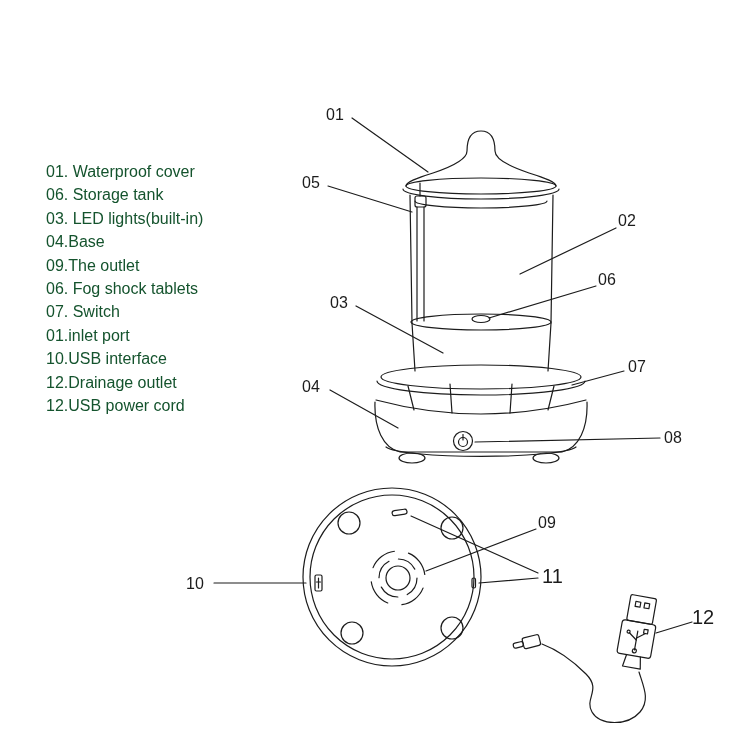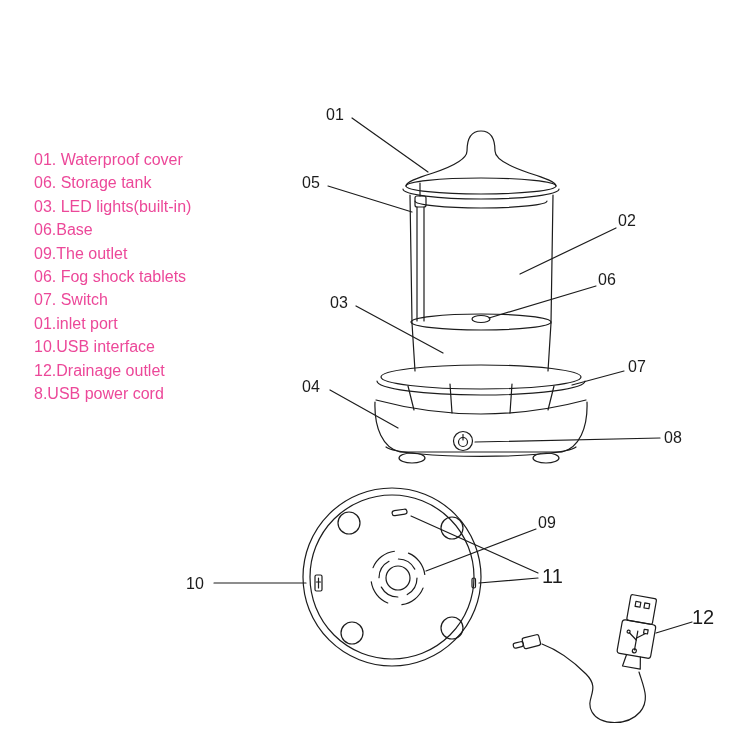--- a/index.html
+++ b/index.html
@@ -1,50 +1,50 @@
 <!DOCTYPE html>
 <html><head>
 <meta charset="utf-8">
 <style>
   html,body{margin:0;padding:0;background:#ffffff;}
   .canvas{
     position:relative;width:750px;height:750px;background:#ffffff;
     font-family:"Liberation Sans",sans-serif;color:#1c1c1c;overflow:hidden;
   }
   .legend{
-    position:absolute;left:30px;top:144px;margin:4px;padding:0;list-style:none;
-    font-size:16px;line-height:23.4px;color:#ec4899;white-space:nowrap;
+    position:absolute;left:30px;top:144px;margin:16px;padding:0;list-style:none;
+    font-size:16px;line-height:23.4px;color:#14532d;white-space:nowrap;
   }
   svg.diagram{position:absolute;left:0;top:0;width:750px;height:750px;}
   svg.diagram path, svg.diagram line, svg.diagram circle,
   svg.diagram ellipse, svg.diagram rect{
     fill:none;stroke:#1c1c1c;stroke-width:1.2;stroke-linecap:round;stroke-linejoin:round;
   }
   svg.diagram text{
     fill:#1c1c1c;stroke:none;font-family:"Liberation Sans",sans-serif;font-size:16px;
   }
   svg.diagram text.big{font-size:20px;}
 </style>
 </head>
 <body>
 
 <div class="canvas">
 
   <ul class="legend">
     <li>01. Waterproof cover</li>
     <li>06. Storage tank</li>
     <li>03. LED lights(built-in)</li>
-    <li>06.Base</li>
+    <li>04.Base</li>
     <li>09.The outlet</li>
     <li>06. Fog shock tablets</li>
     <li>07. Switch</li>
     <li>01.inlet port</li>
     <li>10.USB interface</li>
     <li>12.Drainage outlet</li>
-    <li>8.USB power cord</li>
+    <li>12.USB power cord</li>
   </ul>
 
   <svg class="diagram" viewBox="0 0 750 750">
 
     <g>
 
       <g>
         <path d="M467,151 C467,139 471,131 481,131 C491,131 495,139 495,151
                  C495,160 511,167 529,173 C545,178 556,182 556,186
                  M467,151 C467,160 451,167 433,173 C417,178 406,182 406,186"></path>

